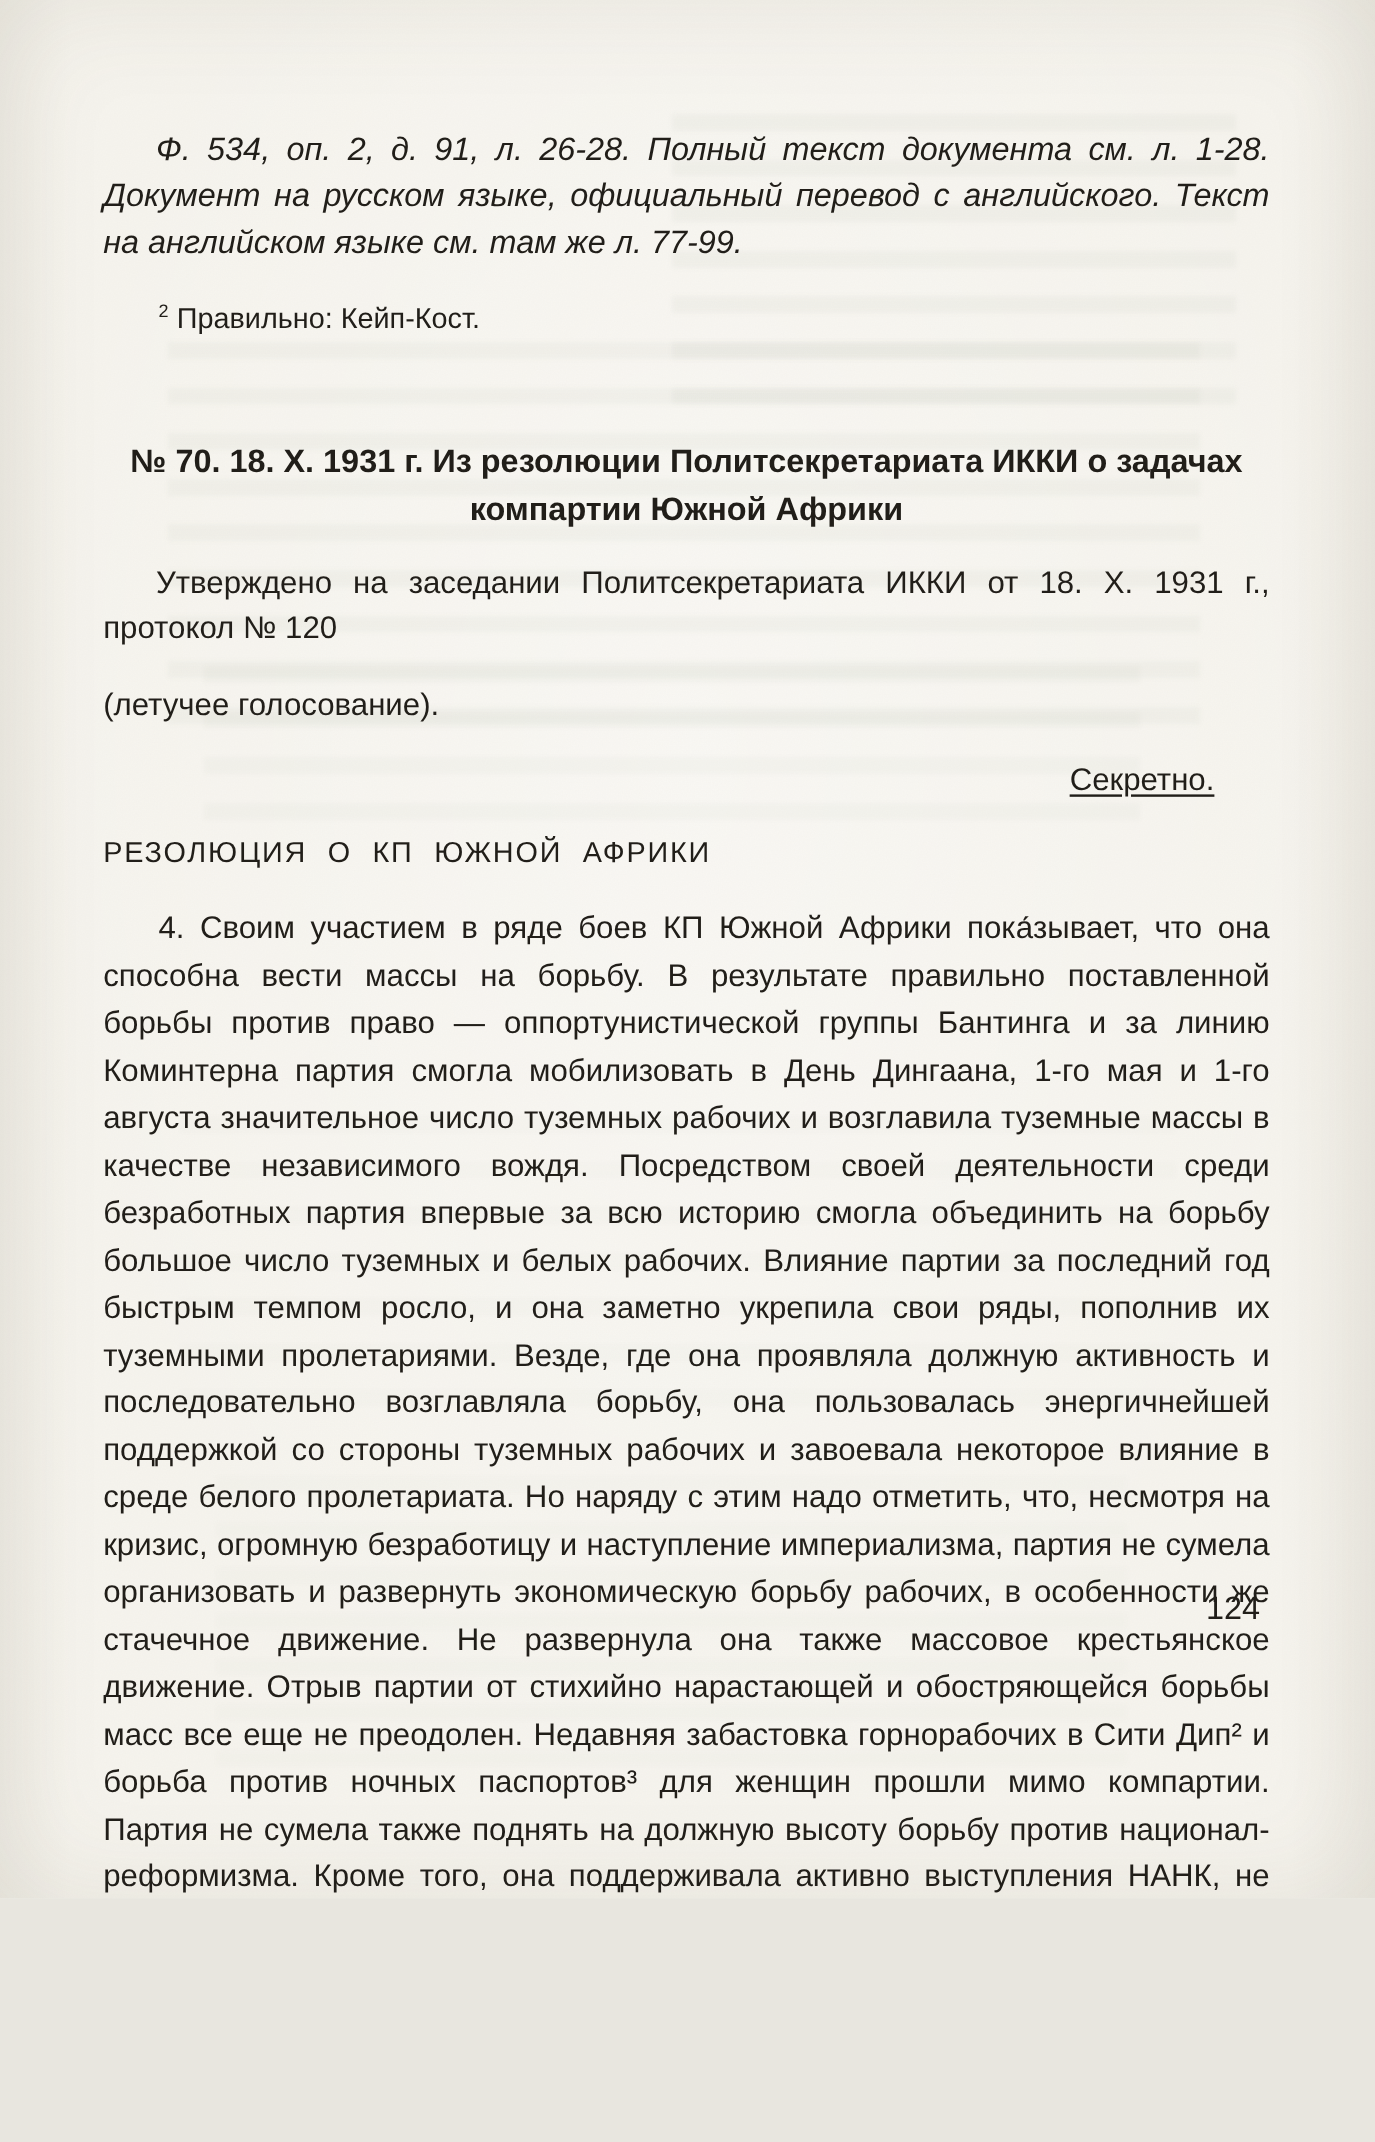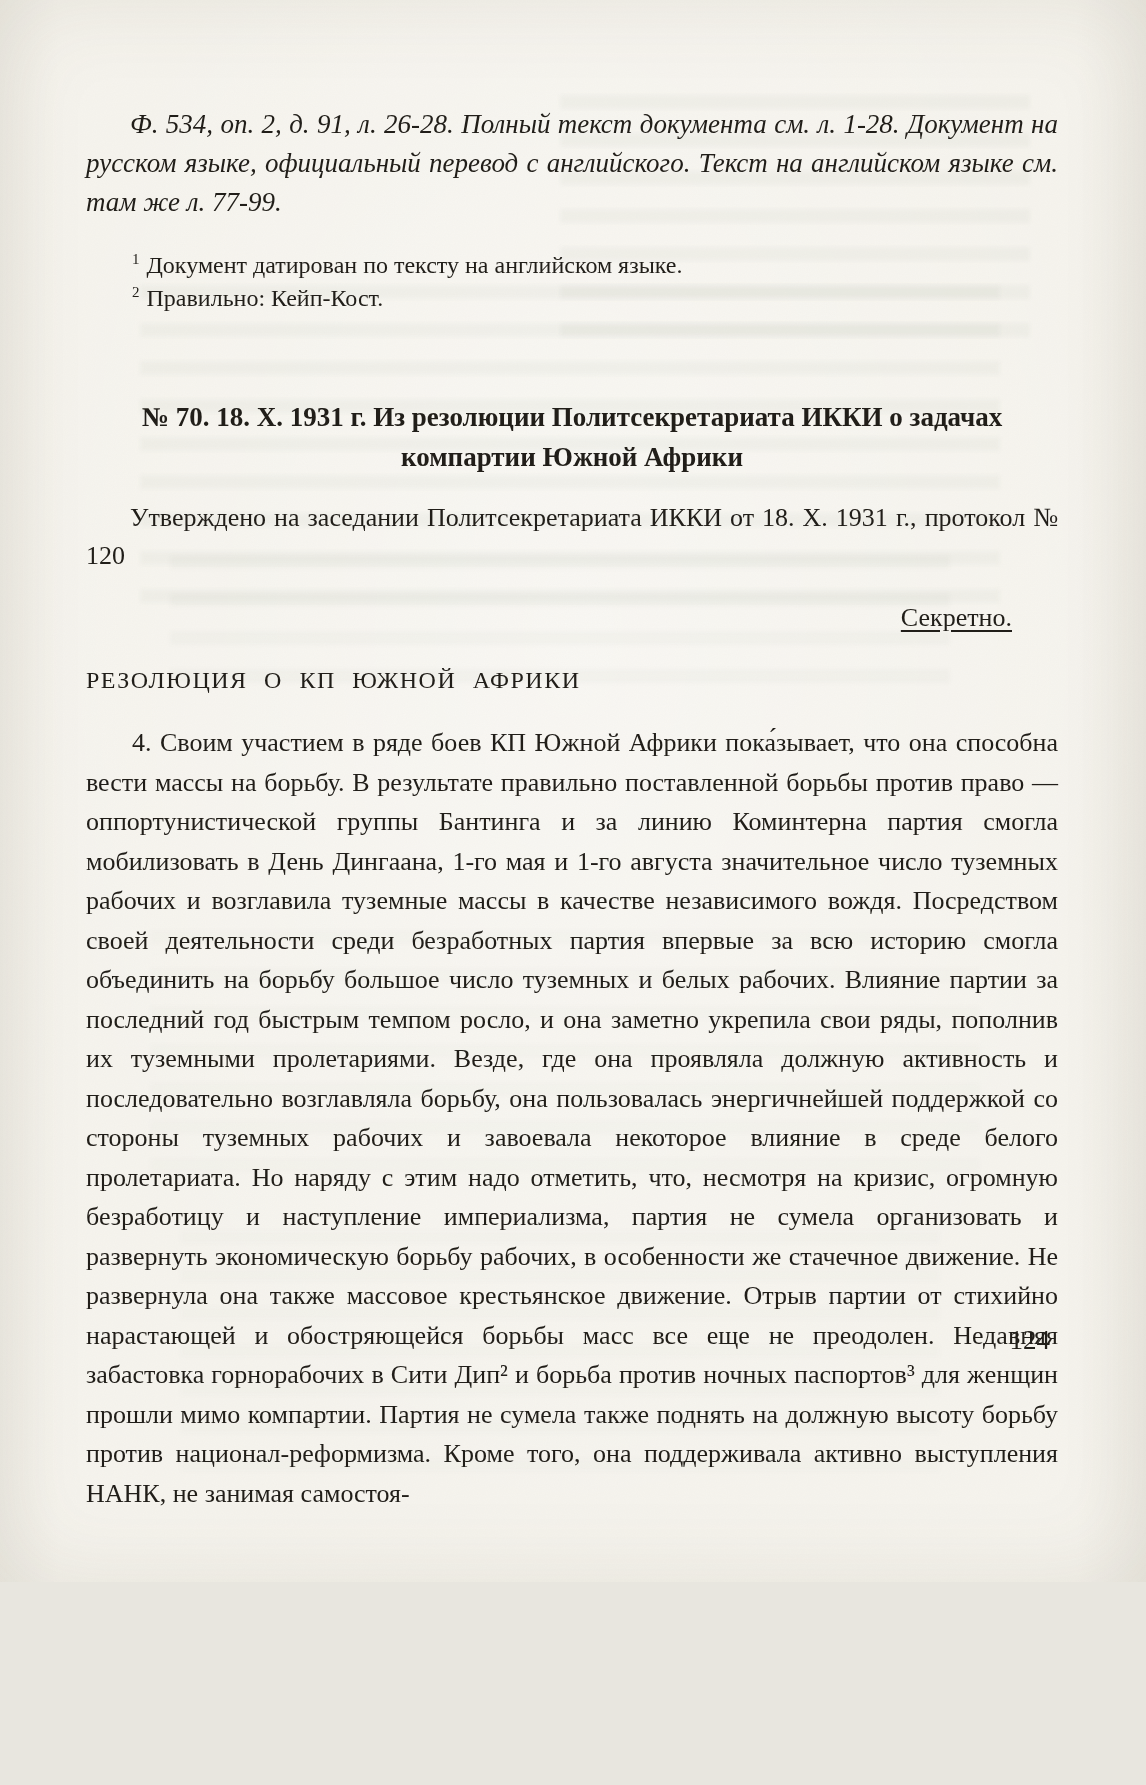--- a/index.html
+++ b/index.html
@@ -12,21 +12,21 @@
     width:1146px;
     height:1582px;
     margin:0 auto;
     background:var(--paper-background,#f6f4ee);
     background-image:
       radial-gradient(ellipse at 50% 40%, rgba(255,255,255,0.35), rgba(0,0,0,0) 70%),
       linear-gradient(90deg, rgba(120,110,90,0.05) 0, rgba(0,0,0,0) 60px),
       linear-gradient(270deg, rgba(120,110,90,0.06) 0, rgba(0,0,0,0) 70px);
     box-shadow: inset 0 0 90px rgba(95,85,60,0.10);
     color:var(--ink,#211e19);
-    font-family:Liberation Serif, serif;
+    font-family:Liberation Sans, sans-serif;
     overflow:hidden;
   }
   
   .bleed{
     position:absolute;
     pointer-events:none;
     filter:blur(2px);
     background:repeating-linear-gradient(180deg,
       rgba(125,140,115,0.10) 0 14px,
       rgba(0,0,0,0) 14px 38px);
@@ -131,31 +131,29 @@
   <div class="bleed b3"></div>
   <div class="bleed b4"></div>
   <div class="bleed b5"></div>
 
   <div class="content">
 
     <p class="archival">Ф. 534, оп. 2, д. 91, л. 26-28. Полный текст документа см. л. 1-28. Документ на русском языке, официальный перевод с английского. Текст на английском языке см. там же л. 77-99.</p>
 
     <div class="footnotes">
       <div class="footnote">
-        <sup>1</sup><span>Документ датирован по тексту на английском языке.</span>
-      </div>
-      <div class="footnote">
         <sup>2</sup><span>Правильно: Кейп-Кост.</span>
       </div>
     </div>
 
     <h2 class="doc-heading">№ 70. 18. X. 1931 г. Из резолюции Политсекретариата ИККИ о задачах компартии Южной Африки</h2>
 
     <p class="approval">Утверждено на заседании Политсекретариата ИККИ от 18. X. 1931 г., протокол № 120</p>
 
+    <p class="vote">(летучее голосование).</p>
 
     <p class="classification">Секретно.</p>
 
     <p class="resolution-title">РЕЗОЛЮЦИЯ О КП ЮЖНОЙ АФРИКИ</p>
 
     <p class="body-par">4. Своим участием в ряде боев КП Южной Африки пока́зывает, что она способна вести массы на борьбу. В результате правильно поставленной борьбы против право — оппортунистической группы Бантинга и за линию Коминтерна партия смогла мобилизовать в День Дингаана, 1-го мая и 1-го августа значительное число туземных рабочих и возглавила туземные массы в качестве независимого вождя. Посредством своей деятельности среди безработных партия впервые за всю историю смогла объединить на борьбу большое число туземных и белых рабочих. Влияние партии за последний год быстрым темпом росло, и она заметно укрепила свои ряды, пополнив их туземными пролетариями. Везде, где она проявляла должную активность и последовательно возглавляла борьбу, она пользовалась энергичнейшей поддержкой со стороны туземных рабочих и завоевала некоторое влияние в среде белого пролетариата. Но наряду с этим надо отметить, что, несмотря на кризис, огромную безработицу и наступление империализма, партия не сумела организовать и развернуть экономическую борьбу рабочих, в особенности же стачечное движение. Не развернула она также массовое крестьянское движение. Отрыв партии от стихийно нарастающей и обостряющейся борьбы масс все еще не преодолен. Недавняя забастовка горнорабочих в Сити Дип² и борьба против ночных паспортов³ для женщин прошли мимо компартии. Партия не сумела также поднять на должную высоту борьбу против национал-реформизма. Кроме того, она поддерживала активно выступления НАНК, не занимая самостоя-</p>
 
   </div>
 
   <div class="page-number">124</div>

